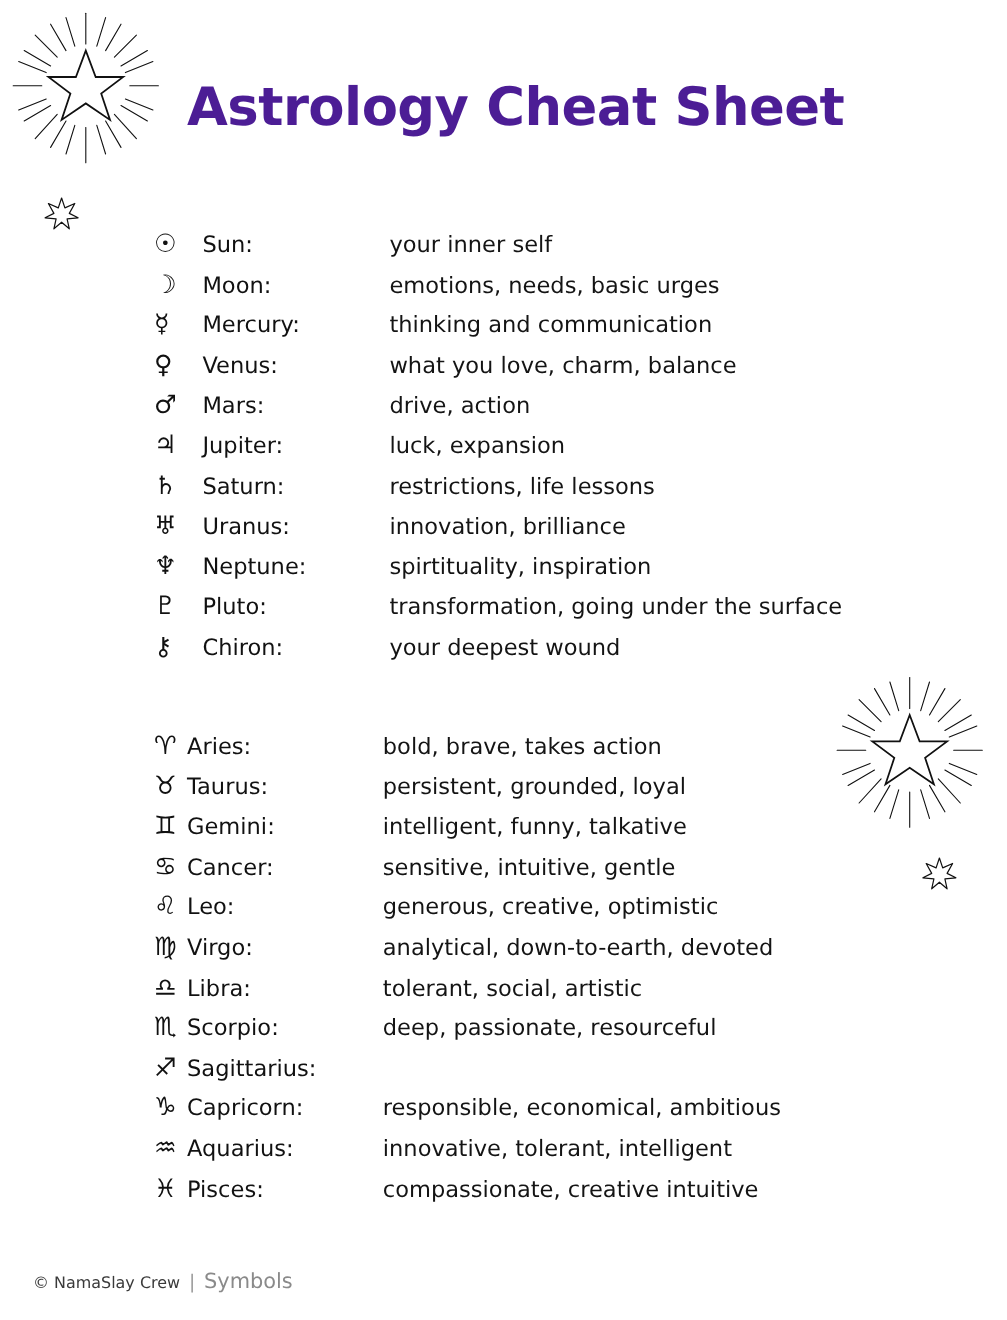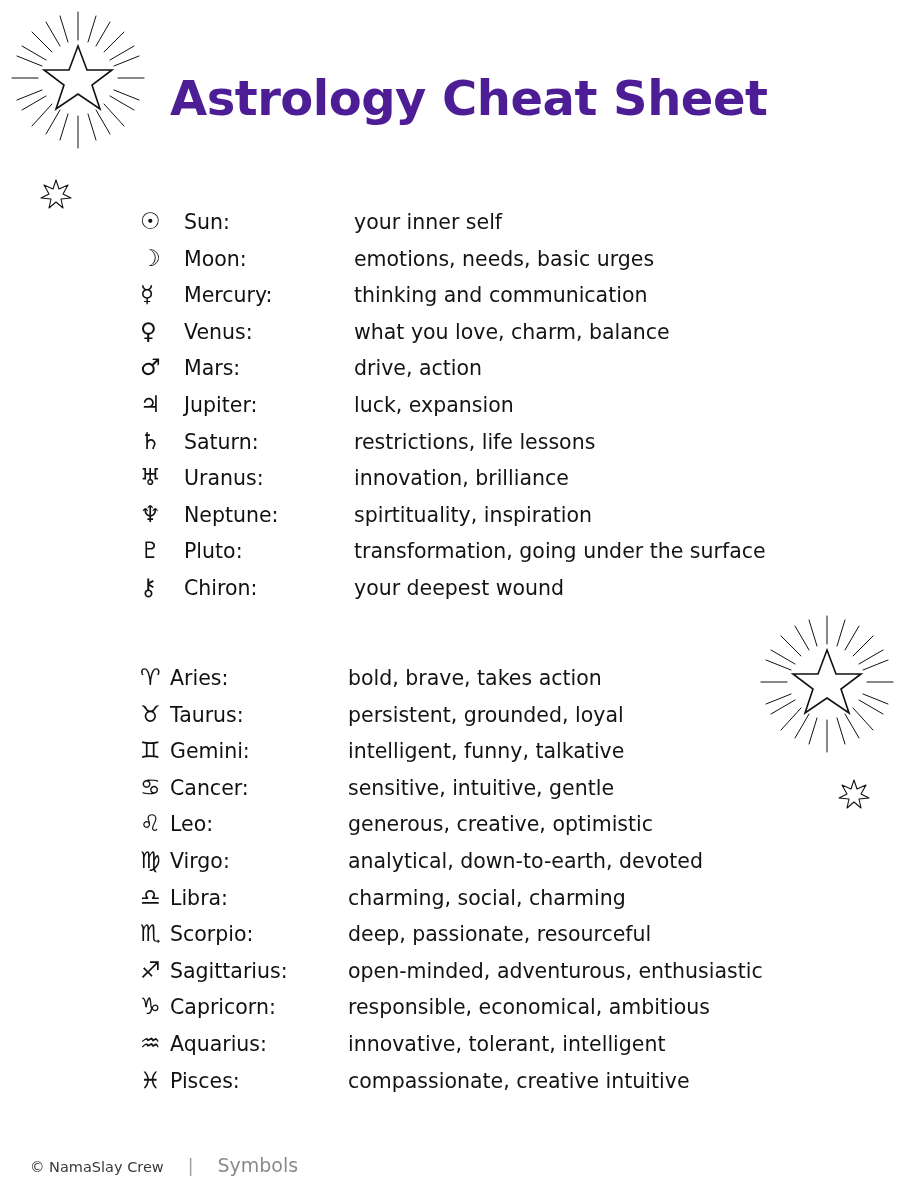--- a/index.html
+++ b/index.html
@@ -81,21 +81,21 @@
   .table-signs .sym { width: 30px; flex: 0 0 30px; }
   .table-signs .name { width: 178px; flex: 0 0 178px; }
 
   
   .footer {
     position: absolute;
     left: 30px;
     bottom: 24px;
     display: flex;
     align-items: baseline;
-    gap: 24px;
+    gap: 8px;
   }
   .footer-credit {
     font-size: 14.5px;
     color: #3a3a3a;
   }
   .footer-sep {
     font-size: 17px;
     color: #9a9a9a;
   }
   .footer-section {
@@ -293,33 +293,32 @@
 
   <div class="row">
     <div class="sym">♍</div>
     <div class="name">Virgo:</div>
     <div class="desc">analytical, down-to-earth, devoted</div>
   </div>
 
   <div class="row">
     <div class="sym">♎</div>
     <div class="name">Libra:</div>
-    <div class="desc">charming, social, charming</div>
+    <div class="desc">tolerant, social, artistic</div>
   </div>
 
   <div class="row">
     <div class="sym">♏</div>
     <div class="name">Scorpio:</div>
     <div class="desc">deep, passionate, resourceful</div>
   </div>
 
   <div class="row">
     <div class="sym">♐</div>
     <div class="name">Sagittarius:</div>
-    <div class="desc">open-minded, adventurous, enthusiastic</div>
   </div>
 
   <div class="row">
     <div class="sym">♑</div>
     <div class="name">Capricorn:</div>
     <div class="desc">responsible, economical, ambitious</div>
   </div>
 
   <div class="row">
     <div class="sym">♒</div>

